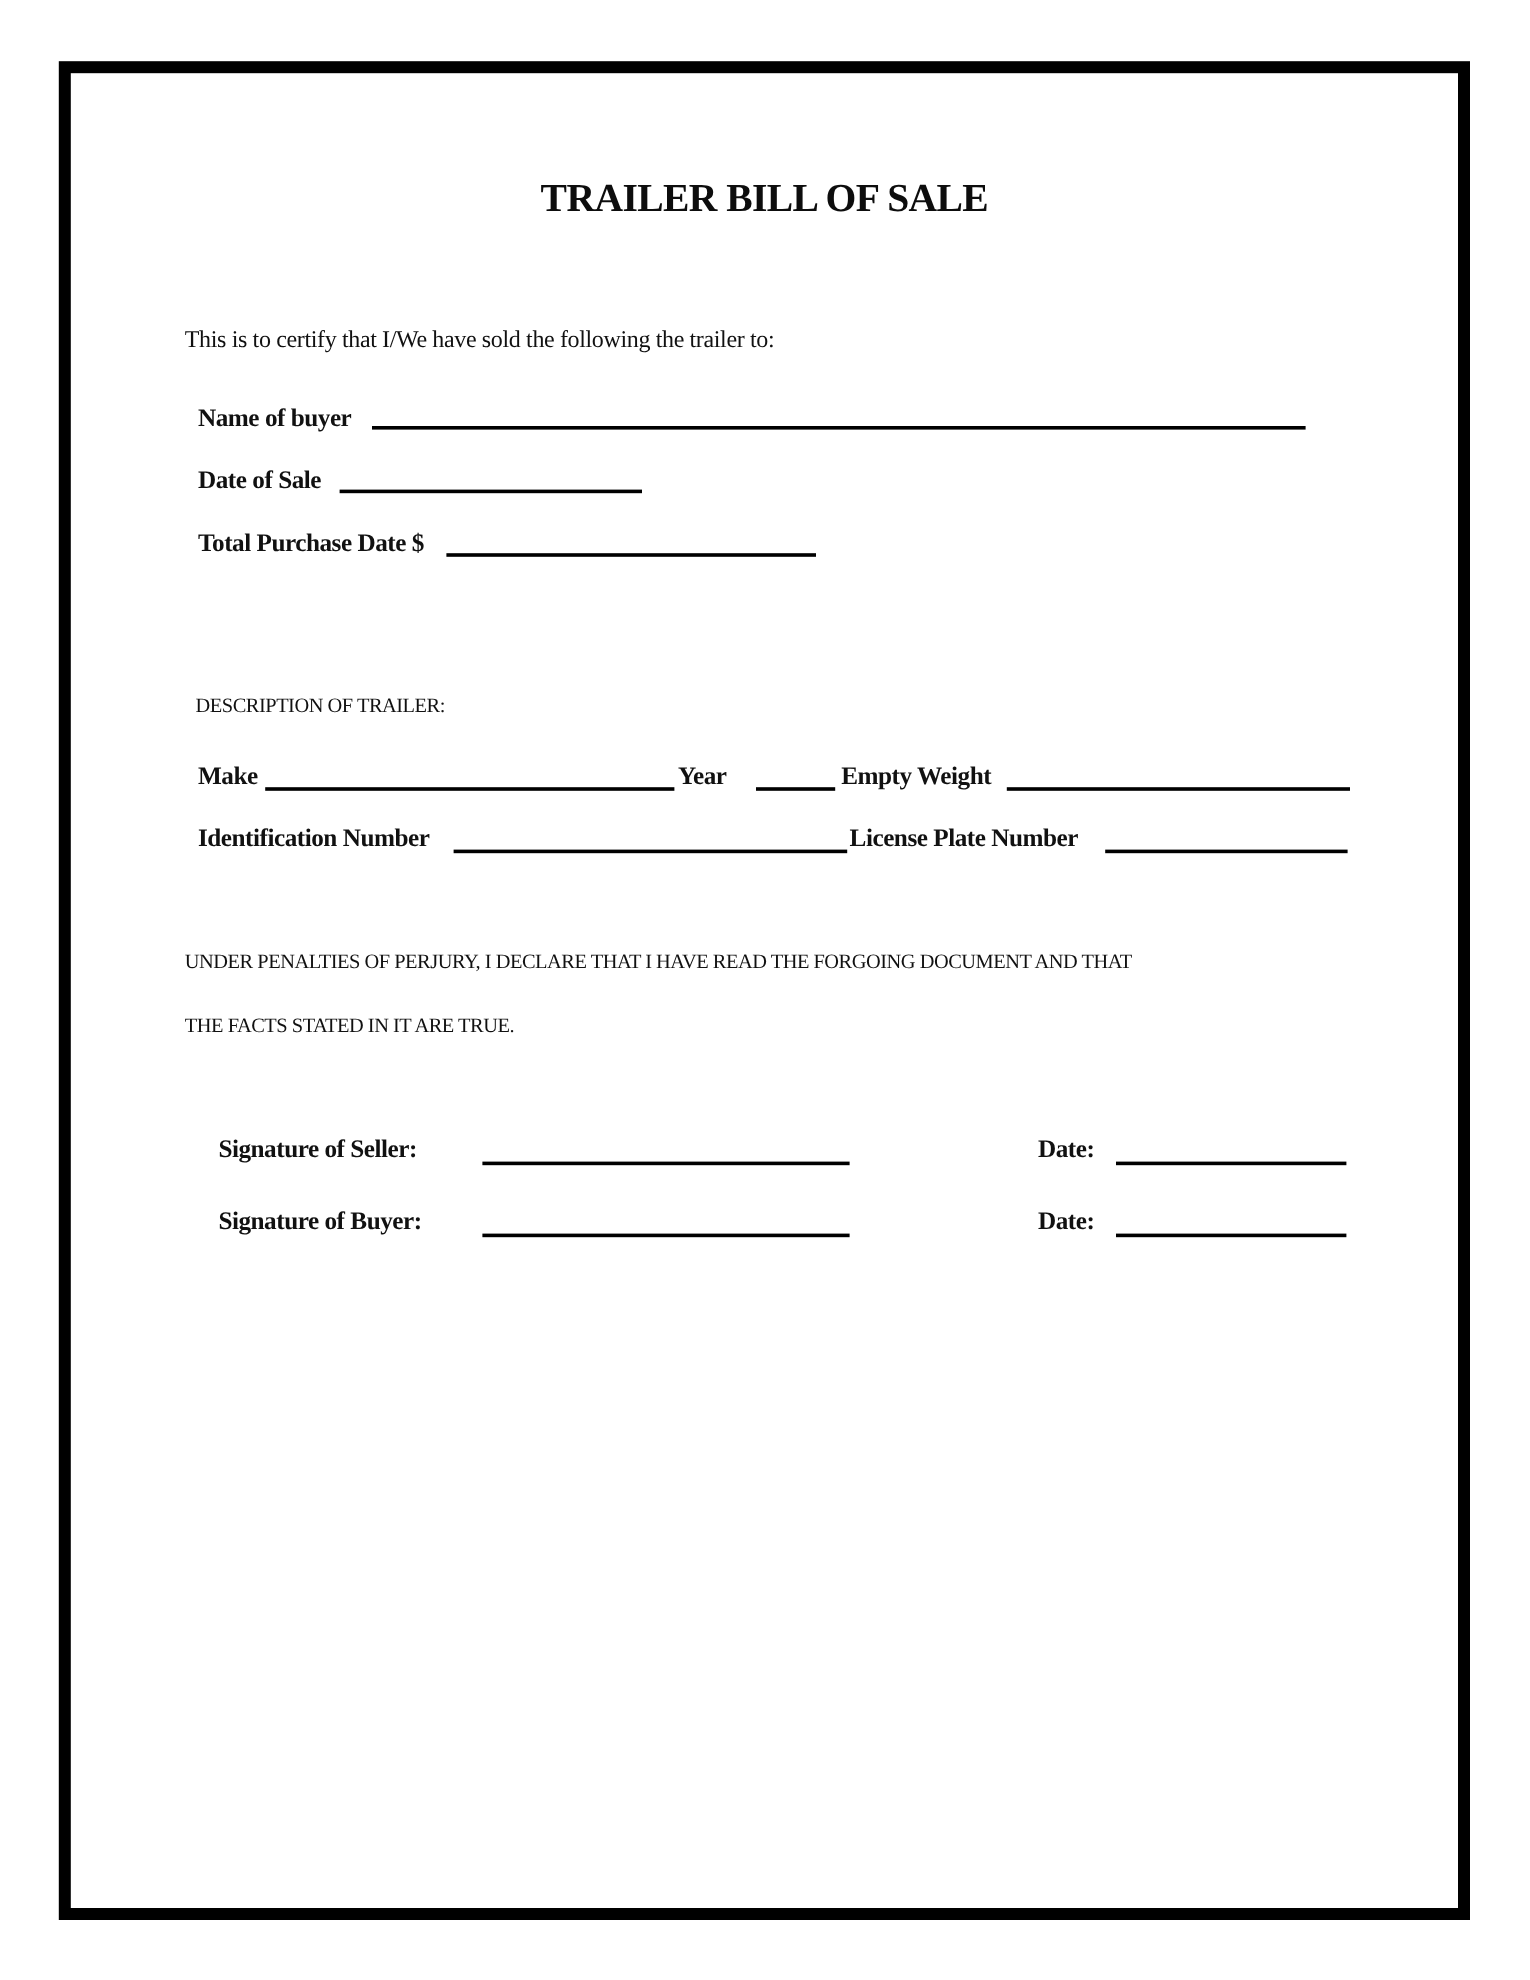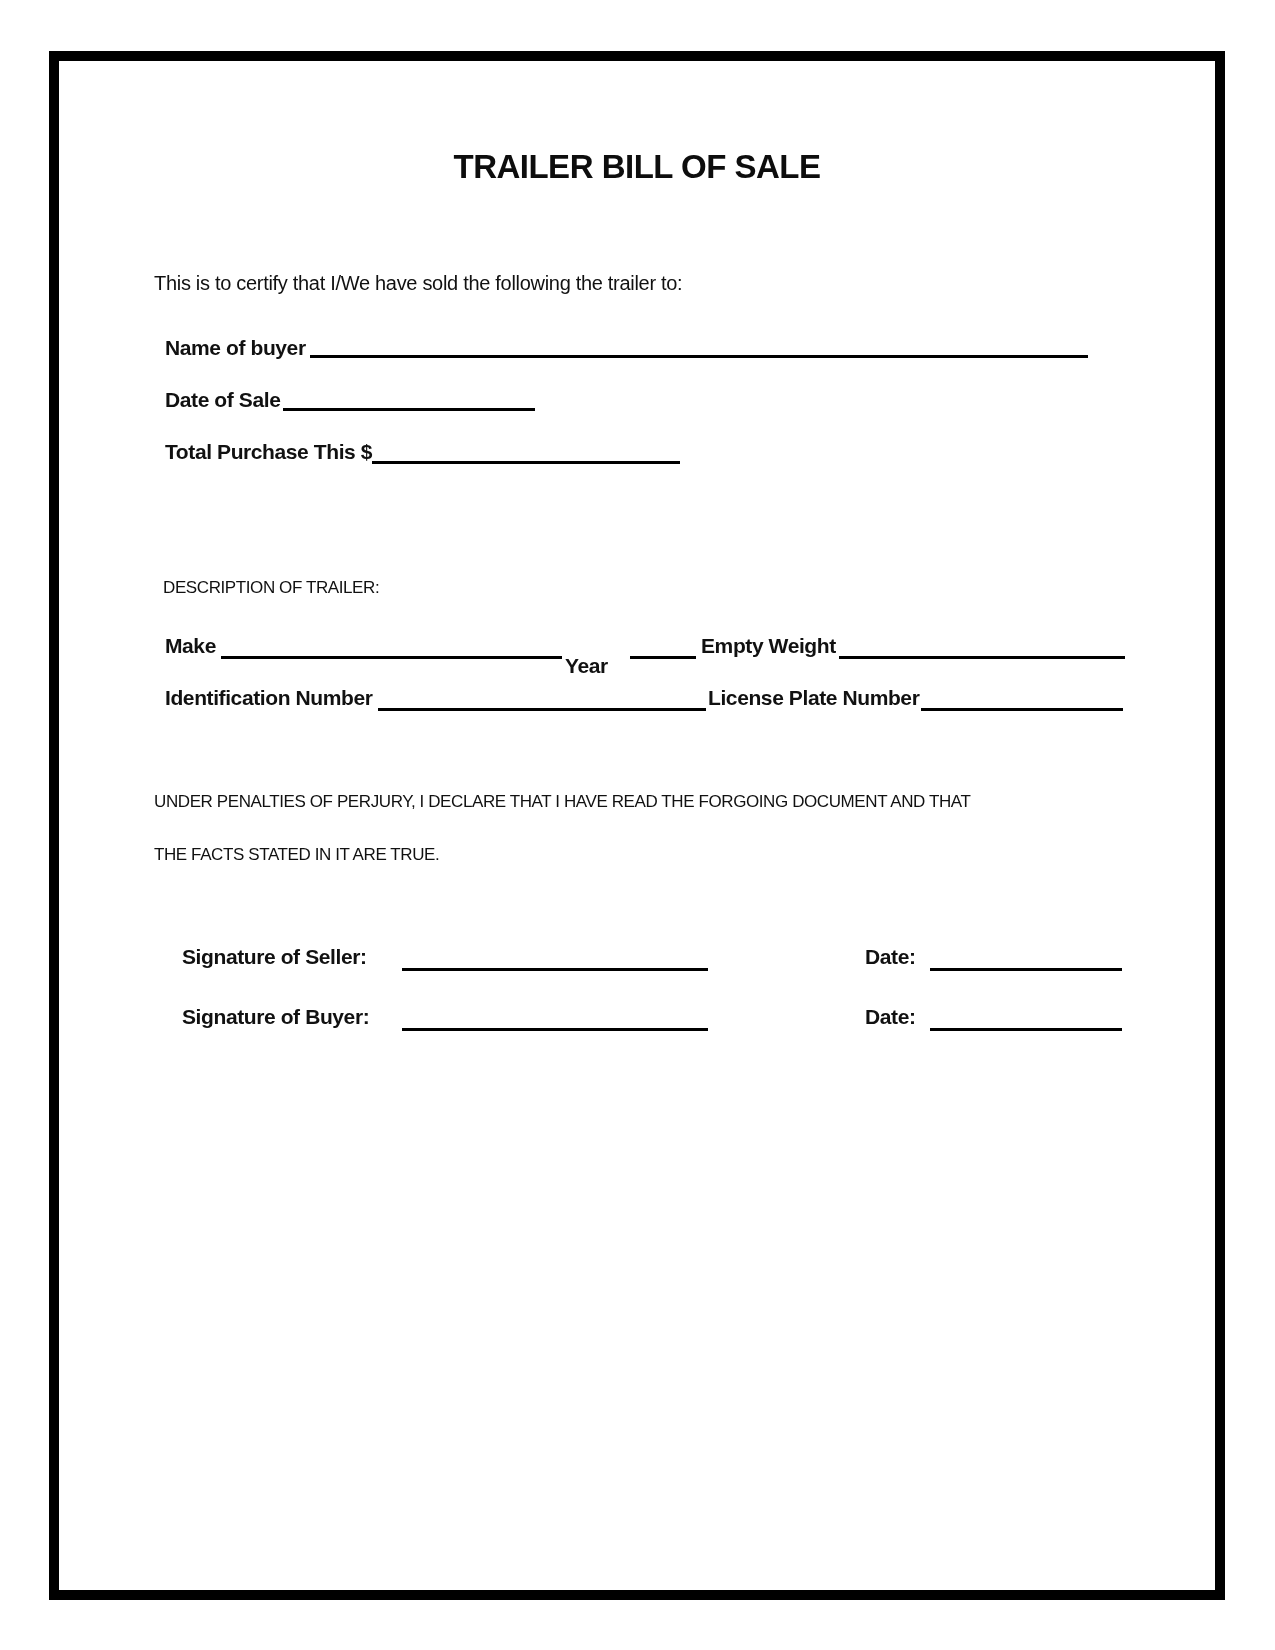--- a/index.html
+++ b/index.html
@@ -5,21 +5,21 @@
   html, body {
     margin: 0;
     padding: 0;
     background: #ffffff;
   }
   .sheet {
     position: relative;
     width: 1275px;
     height: 1650px;
     background: #ffffff;
-    font-family: Liberation Sans, sans-serif;
+    font-family: Liberation Serif, serif;
     color: #111111;
     overflow: hidden;
   }
   .border-frame {
     position: absolute;
     left: 49px;
     top: 51px;
     width: 1176px;
     height: 1549px;
     border: 10px solid #000000;
@@ -67,29 +67,29 @@
   <div class="abs title">TRAILER BILL OF SALE</div>
 
   <div class="abs body-text" style="left:154px; top:272px;">This is to certify that I/We have sold the following the trailer to:</div>
 
   <div class="abs label" style="left:165px; top:336px;">Name of buyer</div>
   <div class="blank-line" style="left:310px; top:355px; width:778px;"></div>
 
   <div class="abs label" style="left:165px; top:388px;">Date of Sale</div>
   <div class="blank-line" style="left:283px; top:408px; width:252px;"></div>
 
-  <div class="abs label" style="left:165px; top:440px;">Total Purchase This $</div>
+  <div class="abs label" style="left:165px; top:440px;">Total Purchase Date $</div>
   <div class="blank-line" style="left:372px; top:461px; width:308px;"></div>
 
   <div class="abs caps" style="left:163px; top:578px;">DESCRIPTION OF TRAILER:</div>
 
   <div class="abs label" style="left:165px; top:634px;">Make</div>
   <div class="blank-line" style="left:221px; top:656px; width:341px;"></div>
 
-  <div class="abs label" style="left:565px; top:634px;margin-top:20px;">Year</div>
+  <div class="abs label" style="left:565px; top:634px;">Year</div>
   <div class="blank-line" style="left:630px; top:656px; width:66px;"></div>
 
   <div class="abs label" style="left:701px; top:634px;">Empty Weight</div>
   <div class="blank-line" style="left:839px; top:656px; width:286px;"></div>
 
   <div class="abs label" style="left:165px; top:686px;">Identification Number</div>
   <div class="blank-line" style="left:378px; top:708px; width:328px;"></div>
 
   <div class="abs label" style="left:708px; top:686px;">License Plate Number</div>
   <div class="blank-line" style="left:921px; top:708px; width:202px;"></div>

